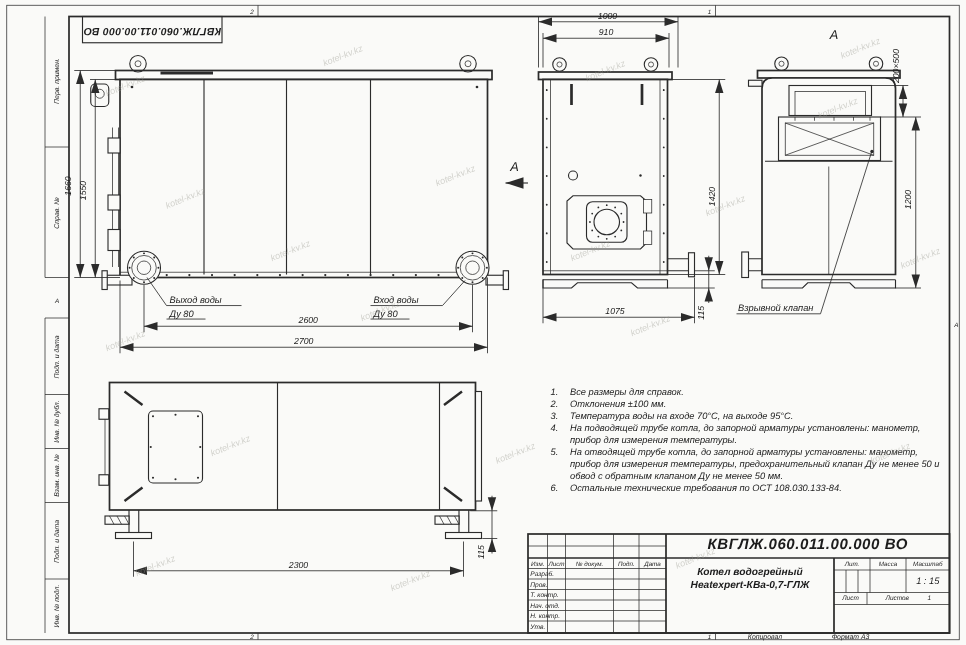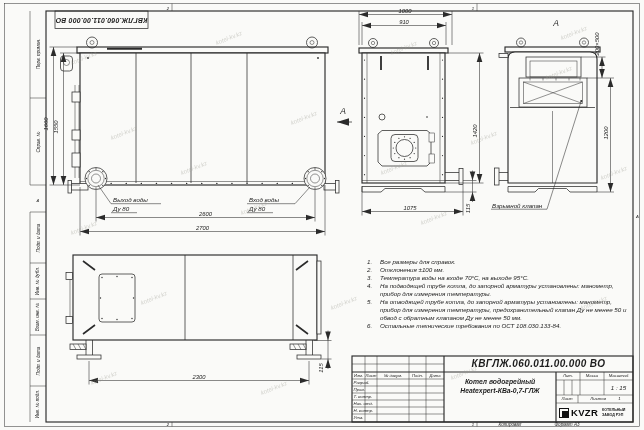--- a/index.html
+++ b/index.html
@@ -321,28 +321,20 @@
 <div class="t it ctr" style="left:580px;top:372px;width:24px;height:8px;line-height:8px;font-size:4.2px;">Масса</div>
 <div class="t it ctr" style="left:604px;top:372px;width:29px;height:8px;line-height:8px;font-size:4.2px;">Масштаб</div>
 <div class="t it ctr" style="left:604px;top:380px;width:29px;height:15px;line-height:15px;font-size:6.2px;">1 : 15</div>
 
 <div class="t it ctr" style="left:556px;top:395px;width:22px;height:8px;line-height:8px;font-size:4.3px;">Лист</div>
 <div class="t it" style="left:578px;top:395px;width:55px;height:8px;line-height:8px;font-size:4.3px;display:flex;justify-content:space-evenly;">
   <span>Листов</span>
   <span>1</span>
 </div>
 
-<div class="t" style="left:557px;top:403px;width:76px;height:19px;display:flex;align-items:center;gap:2px;padding-left:2px;box-sizing:border-box;">
-  <span style="width:10px;height:10px;background:#111;box-shadow:inset 0 0 0 1px #111, inset 3px 3px 0 0 #fafaf8;"></span>
-  <span style="font-weight:900;font-size:9.5px;letter-spacing:.3px;color:#0d0d0d;">KVZR</span>
-  <span style="display:flex;flex-direction:column;font-size:3.6px;font-weight:700;color:#222;line-height:4.5px;margin-left:2px;">
-    <span>КОТЕЛЬНЫЙ</span>
-    <span>ЗАВОД РЭП</span>
-  </span>
-</div>
 
 <div class="t it ctr" style="left:482px;top:421.5px;width:56px;height:6px;line-height:6px;font-size:4.6px;">Копировал</div>
 <div class="t it ctr" style="left:537px;top:421.5px;width:60px;height:6px;line-height:6px;font-size:4.6px;">Формат А3</div>
 
 <span class="wm" style="left:70px;top:55px;">kotel-kv.kz</span>
 <span class="wm" style="left:215px;top:35px;">kotel-kv.kz</span>
 <span class="wm" style="left:390px;top:45px;">kotel-kv.kz</span>
 <span class="wm" style="left:545px;top:70px;">kotel-kv.kz</span>
 <span class="wm" style="left:110px;top:130px;">kotel-kv.kz</span>
 <span class="wm" style="left:290px;top:115px;">kotel-kv.kz</span>

